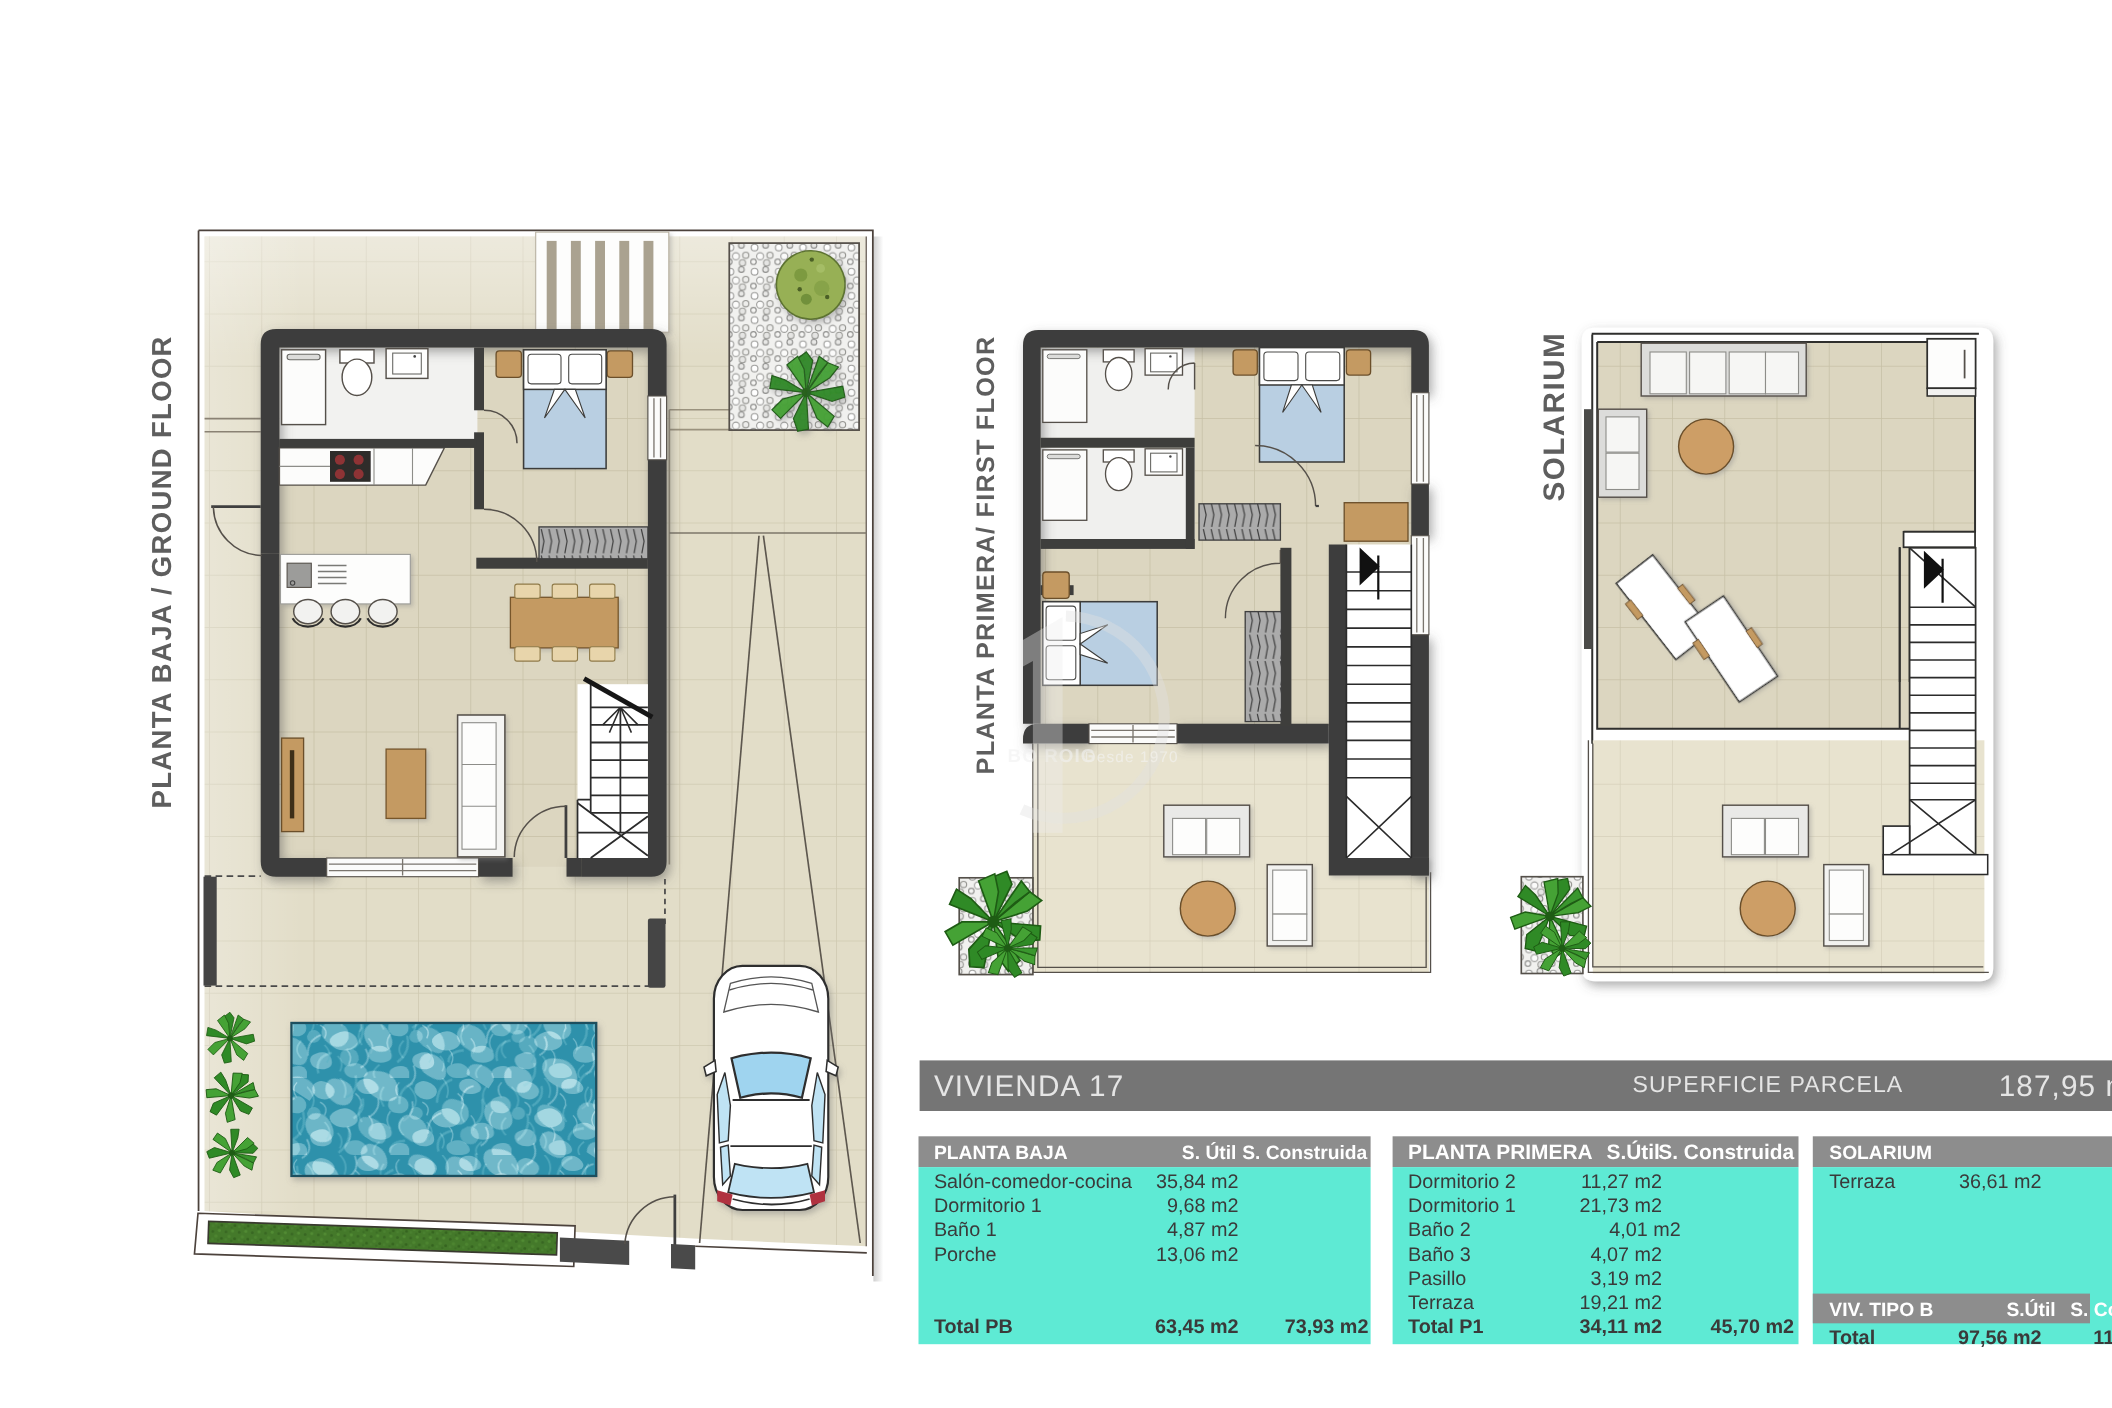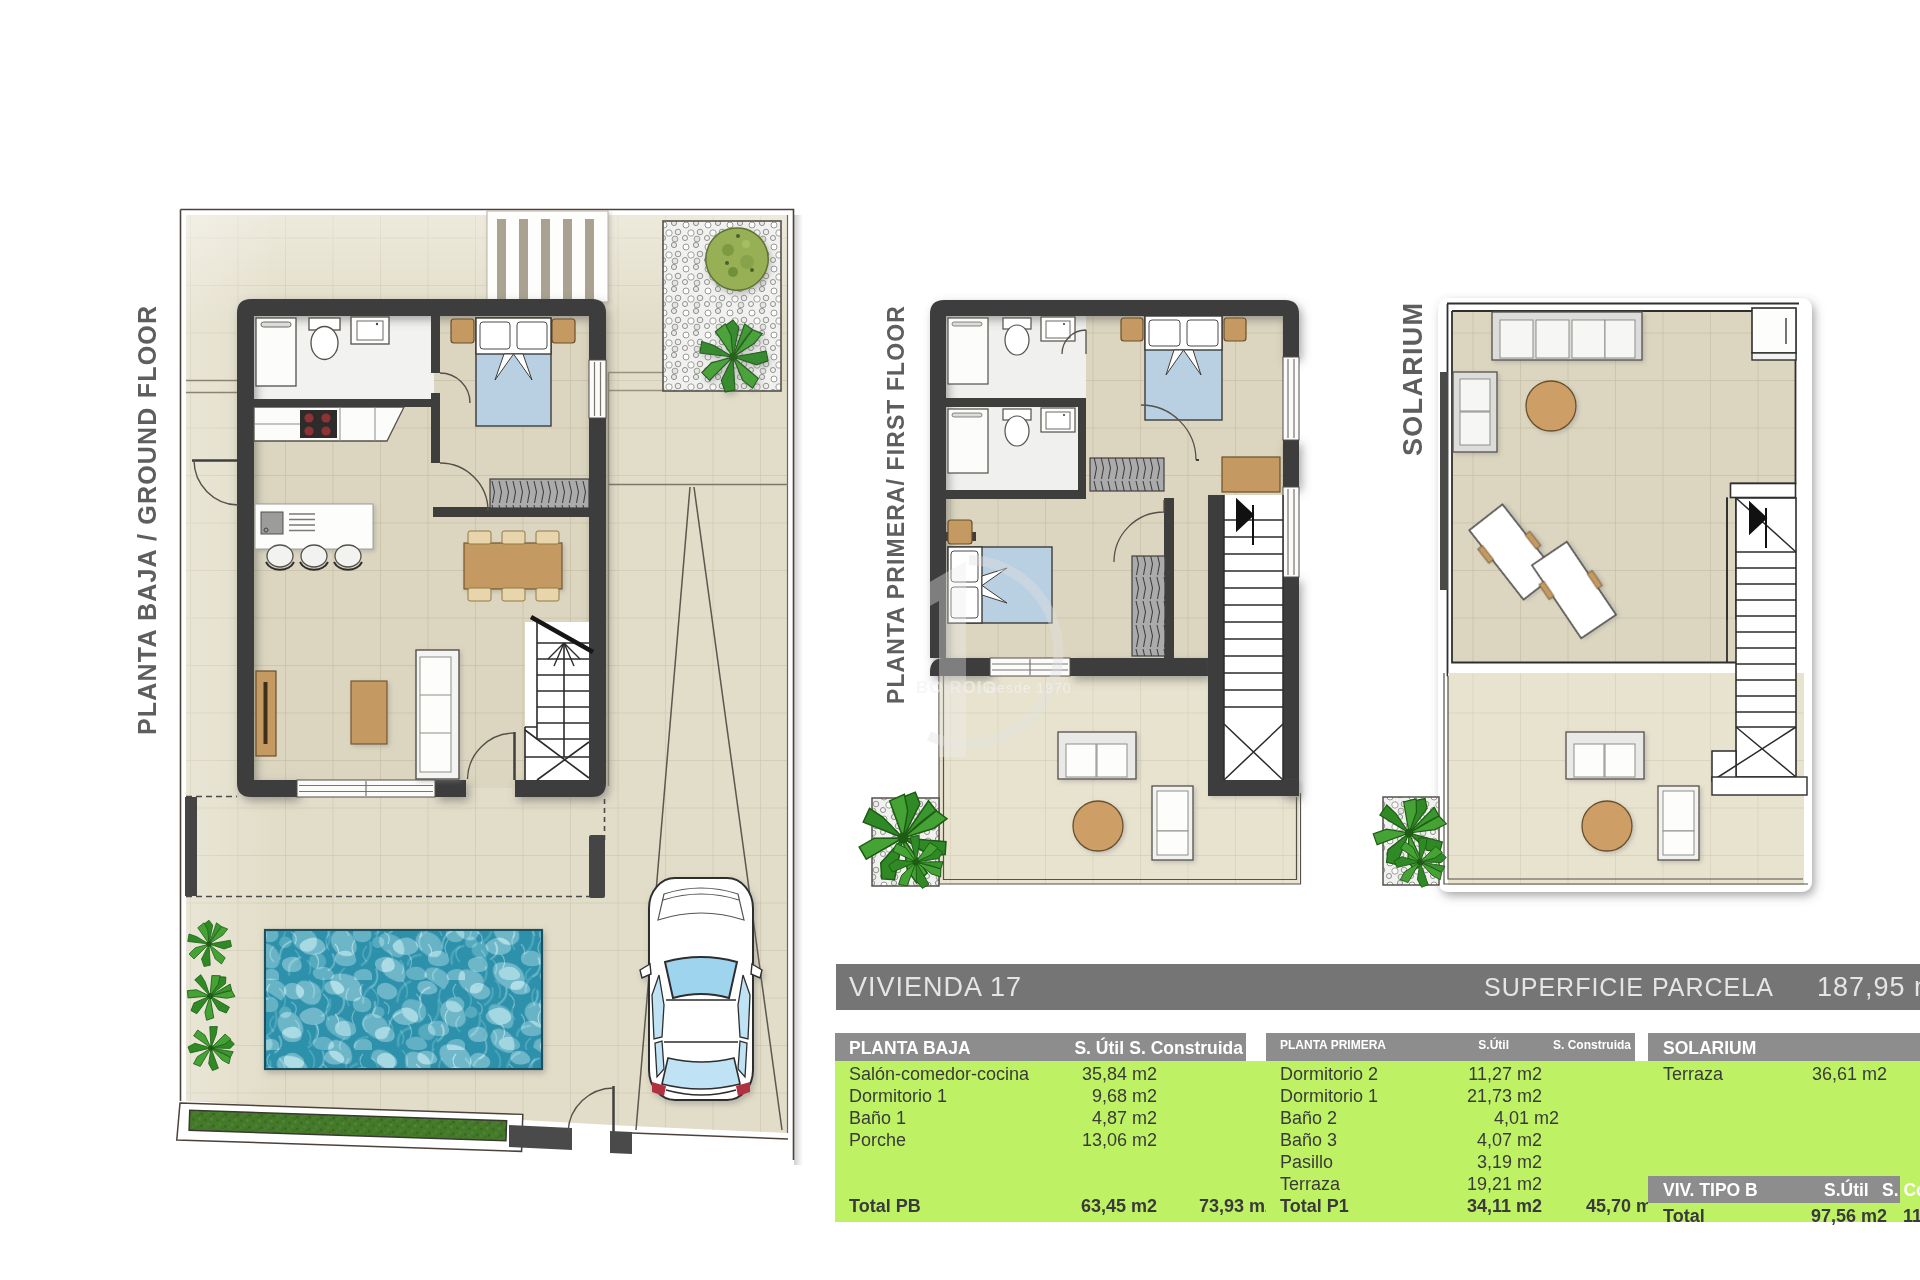--- a/index.html
+++ b/index.html
@@ -1,21 +1,21 @@
 <!DOCTYPE html>
 <html><head>
 <meta charset="utf-8">
 <style>
 html,body{margin:0;padding:0;background:#fff;}
 #page{position:relative;width:1920px;height:1280px;background:#fff;overflow:hidden;font-family:"Liberation Sans",sans-serif;}
 .vlabel{position:absolute;transform-origin:left top;transform:rotate(-90deg);font-weight:bold;color:#5e5e5e;white-space:nowrap;}
 .bar{position:absolute;background:#757575;color:#e5e5e5;}
 .thead{position:absolute;background:#8d8d8d;color:#fff;font-weight:bold;}
 .thead span{white-space:nowrap;}
-.tbody{position:absolute;background:#bef264;color:#3a3a3a;padding-left:31px;}
+.tbody{position:absolute;background:#5eead4;color:#3a3a3a;}
 .row{position:absolute;white-space:nowrap;}
 .rt{text-align:right;}
 </style>
 </head>
 <body>
 <div id="page">
 <svg width="1920" height="1280" viewBox="0 0 1920 1280" xmlns="http://www.w3.org/2000/svg">
 <defs>
 <pattern id="tileIn" width="47.5" height="47.5" patternUnits="userSpaceOnUse">
   <rect width="47.5" height="47.5" fill="#dcd6c0"></rect>
@@ -649,21 +649,21 @@
 </svg>
 
 <div class="vlabel" style="left:133px;top:735px;font-size:25px;letter-spacing:1.2px;">PLANTA BAJA / GROUND FLOOR</div>
 
 <div class="vlabel" style="left:883px;top:704px;font-size:23px;letter-spacing:1.1px;">PLANTA PRIMERA/ FIRST FLOOR</div>
 
 <div class="vlabel" style="left:1398px;top:456px;font-size:27px;letter-spacing:1.3px;">SOLARIUM</div>
 
 <div class="bar" style="left:836px;top:964px;width:1084px;height:46px;">
 <span style="position:absolute;left:13px;top:0;line-height:46px;font-size:27px;letter-spacing:1px;white-space:nowrap;">VIVIENDA 17</span>
-<span style="position:absolute;left:648px;top:0;line-height:46px;font-size:25px;letter-spacing:1px;white-space:nowrap;">SUPERFICIE PARCELA</span>
+<span style="position:absolute;left:648px;top:0;line-height:46px;font-size:21px;letter-spacing:1px;white-space:nowrap;">SUPERFICIE PARCELA</span>
 <span style="position:absolute;left:981px;top:0;line-height:46px;font-size:27px;letter-spacing:1px;white-space:nowrap;">187,95 m</span>
 </div>
 
 <div class="thead" style="left:835px;top:1033px;width:411px;height:28px;font-size:17.5px;">
 <span style="position:absolute;left:14px;top:5px;">PLANTA BAJA</span>
 <span style="position:absolute;right:122px;top:5px;">S. Útil</span>
 <span style="position:absolute;right:3px;top:5px;">S. Construida</span>
 </div>
 <div class="tbody" style="left:835px;top:1061px;width:411px;height:161px;font-size:18px;">
 <div class="row" style="left:14px;top:3px;">Salón-comedor-cocina</div>
@@ -672,21 +672,21 @@
       <div class="row rt" style="right:120px;top:25px;">9,68 m2</div>
 <div class="row" style="left:14px;top:47px;">Baño 1</div>
       <div class="row rt" style="right:120px;top:47px;">4,87 m2</div>
 <div class="row" style="left:14px;top:69px;">Porche</div>
       <div class="row rt" style="right:120px;top:69px;">13,06 m2</div>
 <div class="row" style="left:14px;top:135px;font-weight:bold;">Total PB</div>
       <div class="row rt" style="right:120px;top:135px;font-weight:bold;">63,45 m2</div>
       <div class="row rt" style="right:2px;top:135px;font-weight:bold;">73,93 m2</div>
 </div>
 
-<div class="thead" style="left:1266px;top:1033px;width:369px;height:28px;font-size:12px;">
+<div class="thead" style="left:1266px;top:1033px;width:369px;height:28px;font-size:19px;">
 <span style="position:absolute;left:14px;top:5px;">PLANTA PRIMERA</span>
 <span style="position:absolute;right:126px;top:5px;">S.Útil</span>
 <span style="position:absolute;right:4px;top:5px;">S. Construida</span>
 </div>
 <div class="tbody" style="left:1266px;top:1061px;width:369px;height:161px;font-size:18px;">
 <div class="row" style="left:14px;top:3px;">Dormitorio 2</div>
       <div class="row rt" style="right:124px;top:3px;">11,27 m2</div>
 <div class="row" style="left:14px;top:25px;">Dormitorio 1</div>
       <div class="row rt" style="right:124px;top:25px;">21,73 m2</div>
 <div class="row" style="left:14px;top:47px;">Baño 2</div>

